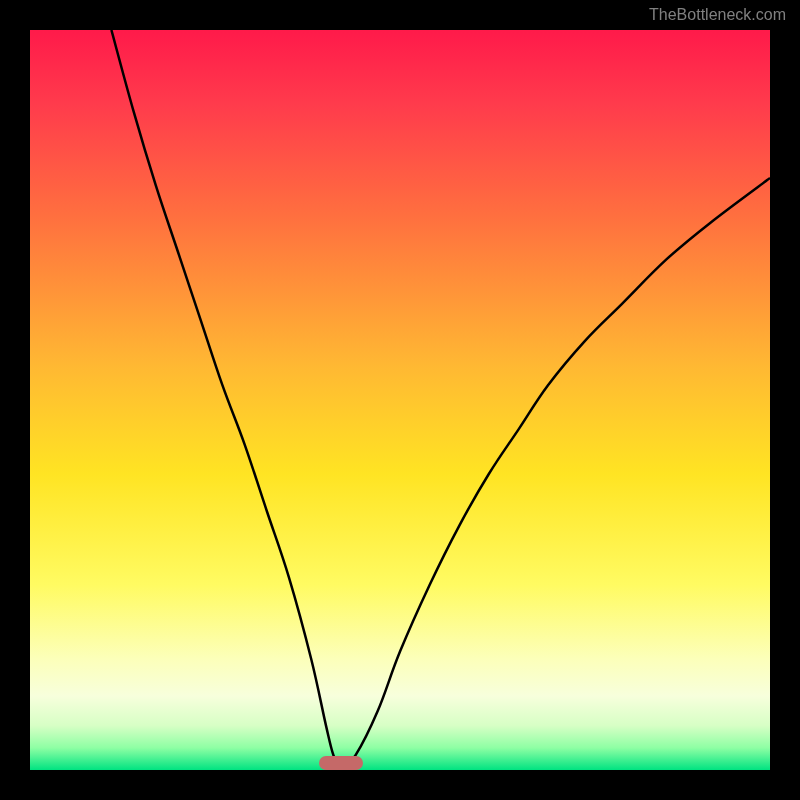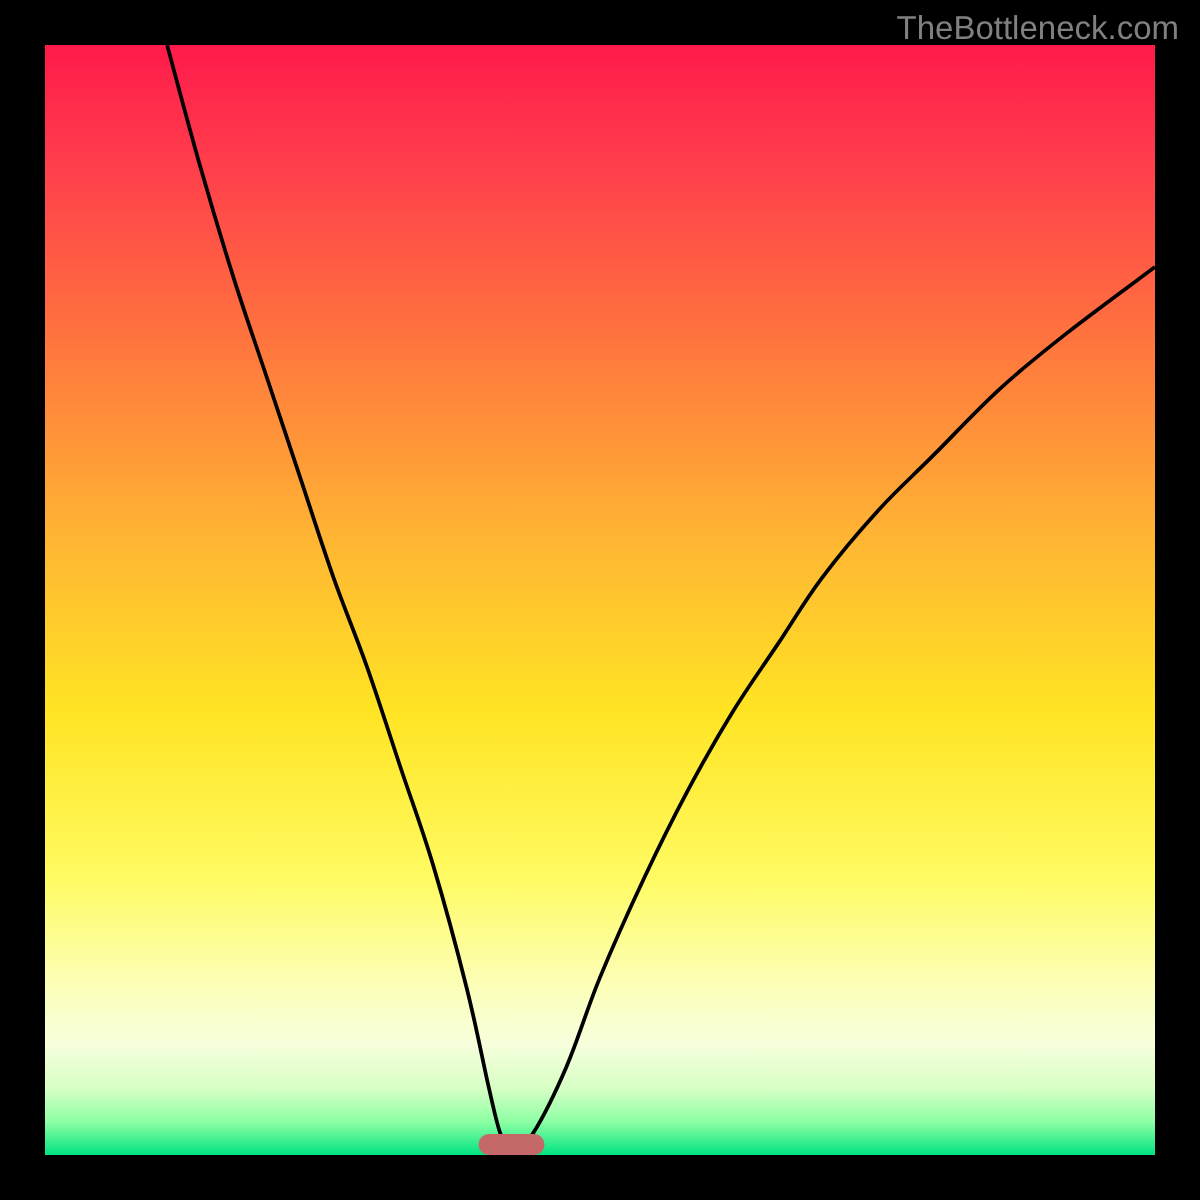--- a/index.html
+++ b/index.html
@@ -3,21 +3,21 @@
 <meta charset="utf-8">
 <style>
   * { margin: 0; padding: 0; box-sizing: border-box; }
   body { width: 800px; height: 800px; overflow: hidden; background: #000; font-family: Arial, sans-serif; }
   .frame { width: 800px; height: 800px; position: relative; background: #000; }
   .watermark {
     position: absolute;
     top: 6px;
     right: 14px;
     color: #808080;
-    font-size: 22px;
+    font-size: 16px;
     font-weight: 400;
     z-index: 10;
     font-family: Arial, sans-serif;
   }
   .plot-area {
     position: absolute;
     top: 30px;
     left: 30px;
     width: 740px;
     height: 740px;

